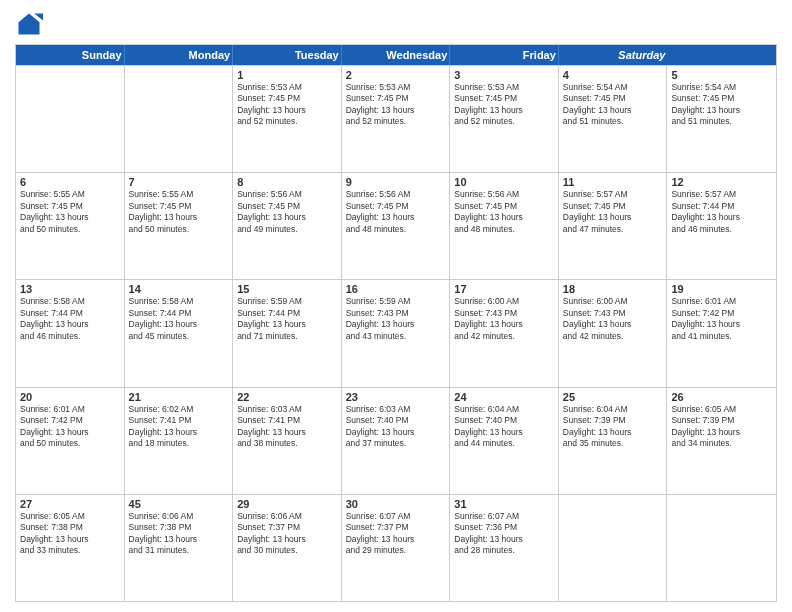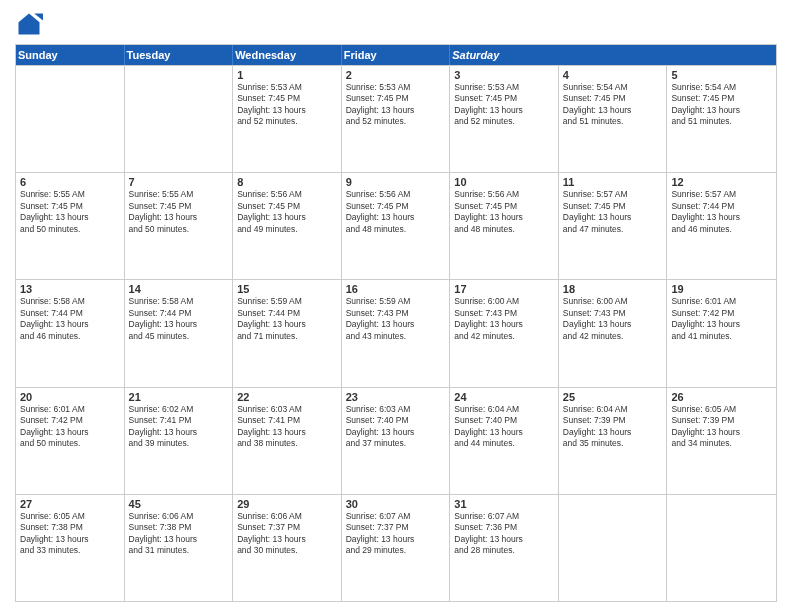--- a/index.html
+++ b/index.html
@@ -67,21 +67,21 @@
     }
     .cal-header {
       display: grid;
       grid-template-columns: repeat(7, 1fr);
       background: #1a5fb4;
     }
     .cal-header-cell {
       color: #fff;
       font-size: 11px;
       font-weight: bold;
-      text-align: left;
+      text-align: right;
       padding: 4px 2px;
       border-right: 1px solid #3a7fd4;
     }
     .cal-header-cell:last-child { border-right: none; font-style: italic; }
     .cal-body {
       flex: 1;
       display: flex;
       flex-direction: column;
     }
     .cal-row {
@@ -128,20 +128,21 @@
     </div>
     <div class="title-block">
       <div class="month-title"></div>
       <div class="subtitle"></div>
     </div>
   </div>
 
   <div class="calendar">
     <div class="cal-header">
     <div class="cal-header-cell">Sunday</div>
+        <div class="cal-header-cell">Monday</div>
         <div class="cal-header-cell">Tuesday</div>
         <div class="cal-header-cell">Wednesday</div>
         <div class="cal-header-cell">Friday</div>
         <div class="cal-header-cell">Saturday</div>
       </div>
     <div class="cal-body">
     <div class="cal-row">
           <div class="cal-cell empty"></div>
           <div class="cal-cell empty"></div>
           <div class="cal-cell">
@@ -288,21 +289,21 @@
             <span class="cell-line">Sunrise: 6:01 AM</span>
             <span class="cell-line">Sunset: 7:42 PM</span>
             <span class="cell-line">Daylight: 13 hours</span>
             <span class="cell-line">and 50 minutes.</span>
           </div>
           <div class="cal-cell">
             <span class="day-num">21</span>
             <span class="cell-line">Sunrise: 6:02 AM</span>
             <span class="cell-line">Sunset: 7:41 PM</span>
             <span class="cell-line">Daylight: 13 hours</span>
-            <span class="cell-line">and 39 minutes.</span>
+            <span class="cell-line">and 18 minutes.</span>
           </div>
           <div class="cal-cell">
             <span class="day-num">22</span>
             <span class="cell-line">Sunrise: 6:03 AM</span>
             <span class="cell-line">Sunset: 7:41 PM</span>
             <span class="cell-line">Daylight: 13 hours</span>
             <span class="cell-line">and 38 minutes.</span>
           </div>
           <div class="cal-cell">
             <span class="day-num">23</span>

